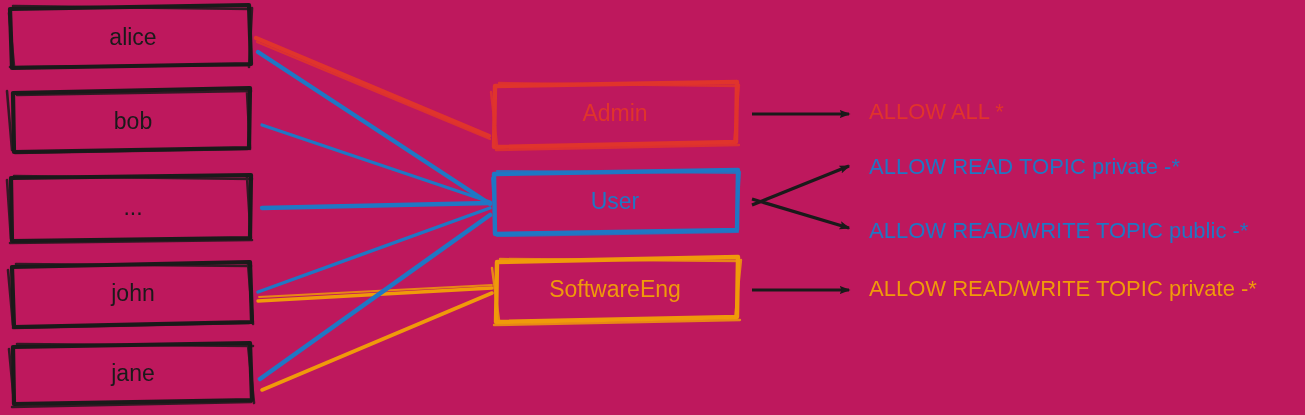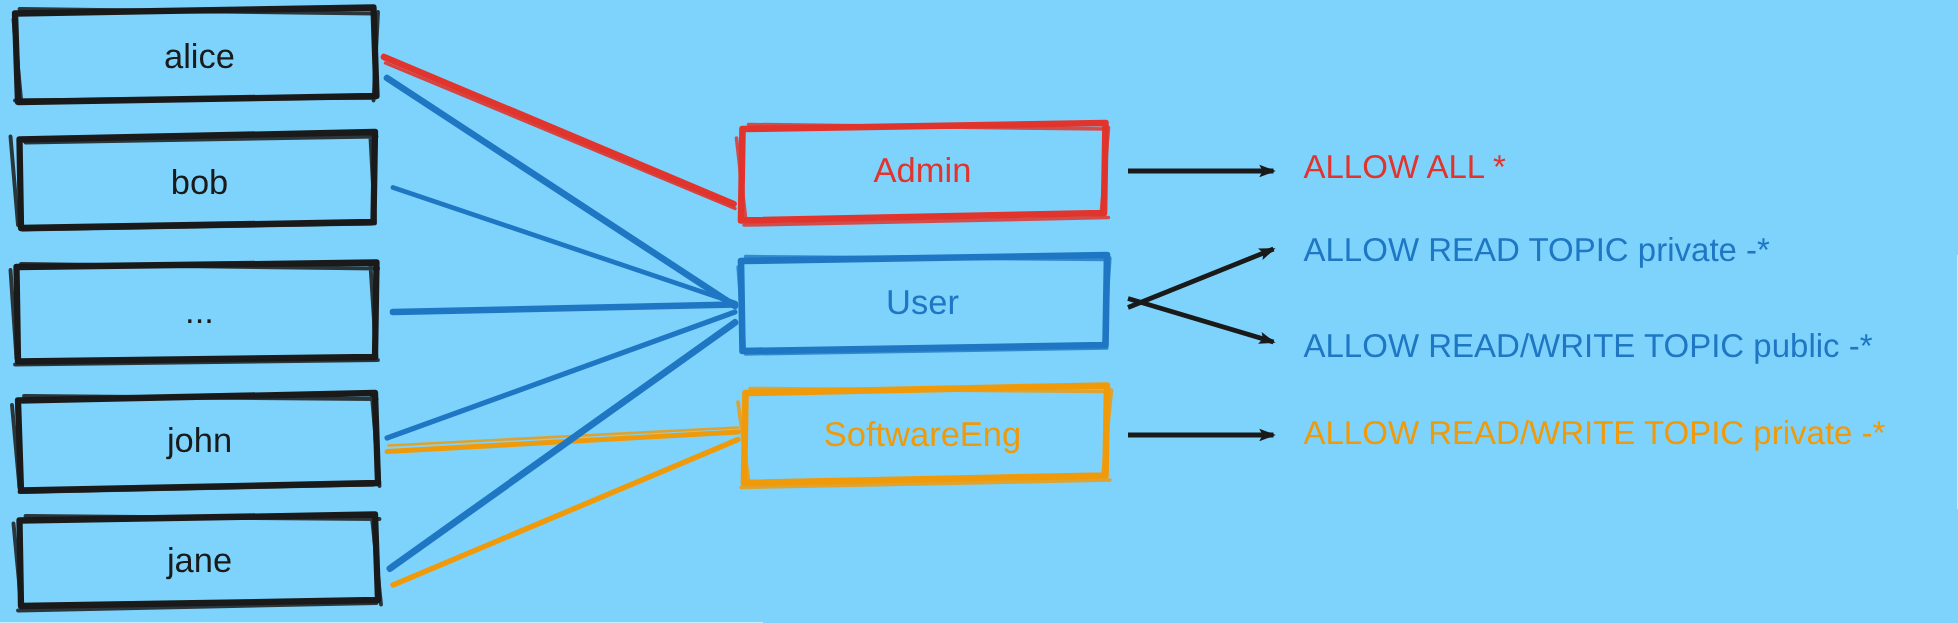--- a/index.html
+++ b/index.html
@@ -8,21 +8,21 @@
     padding: 0;
     background: #ffffff;
   }
   body {
     font-family: "Liberation Sans", sans-serif;
   }
   #canvas {
     position: relative;
     width: 1305px;
     height: 415px;
-    background: #7dd3fc;
+    background: #be185d;
     overflow: hidden;
     text-align: right;
   }
   #diagram-svg {
     position: absolute;
     left: 0;
     top: 0;
     width: 1305px;
     height: 415px;
   }

